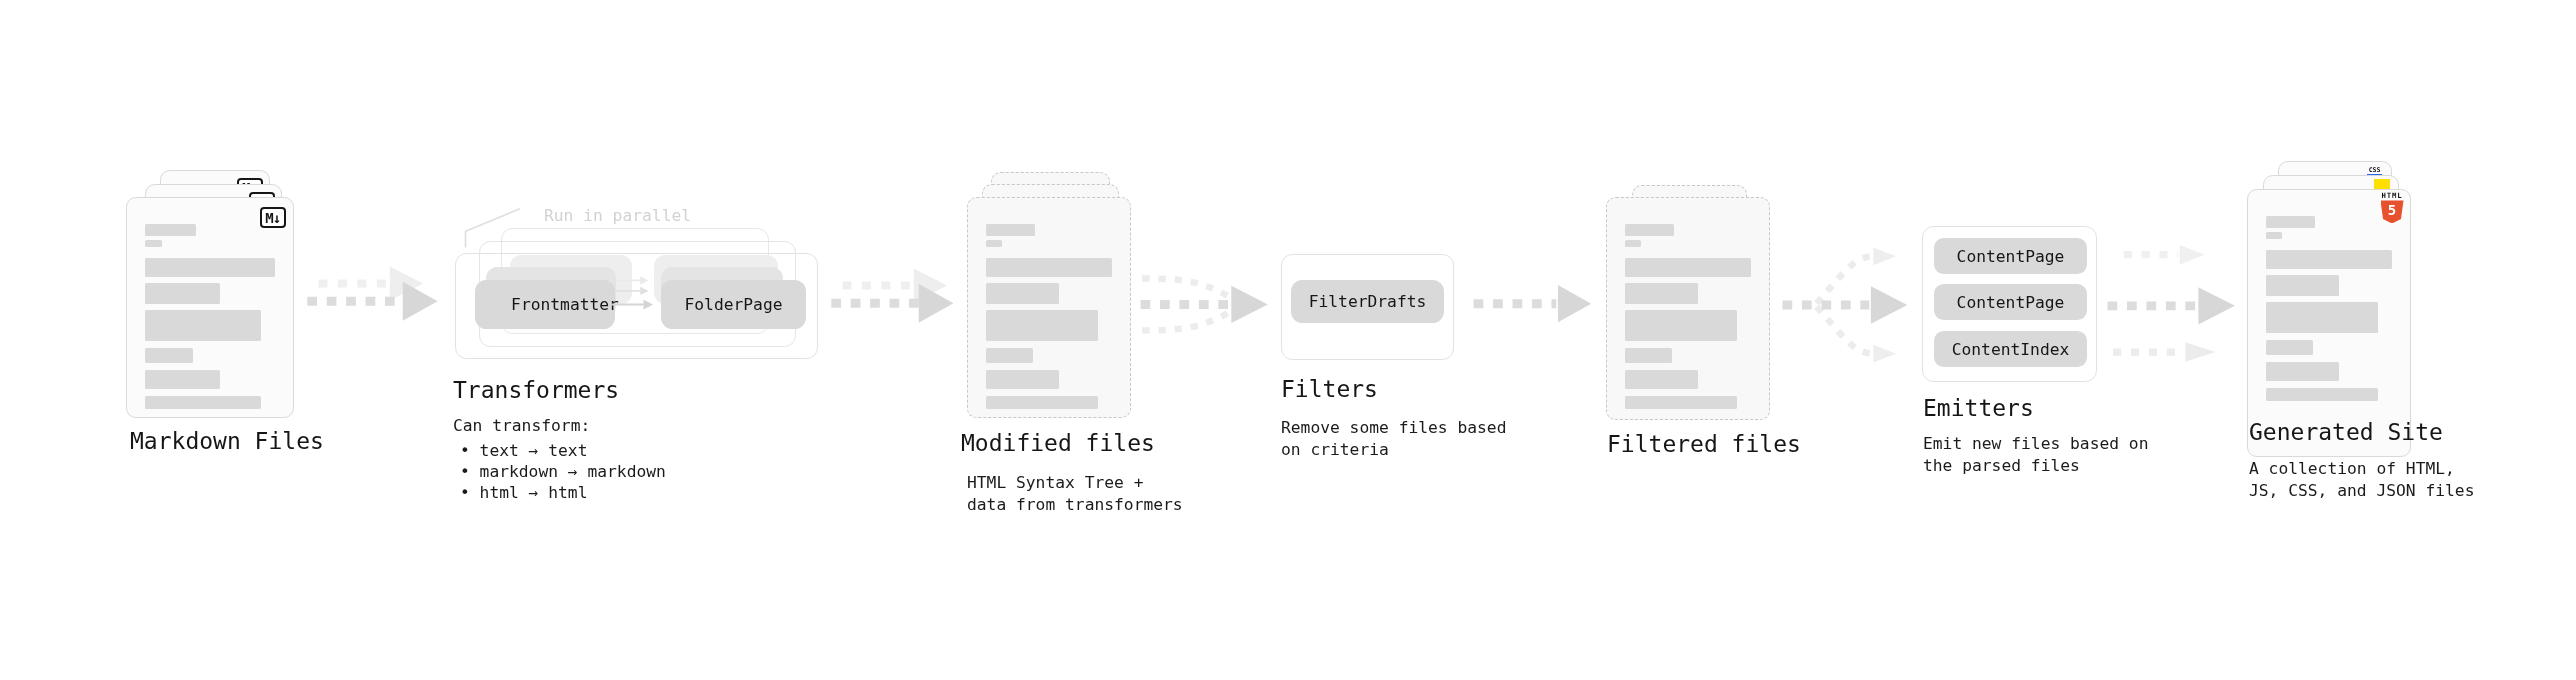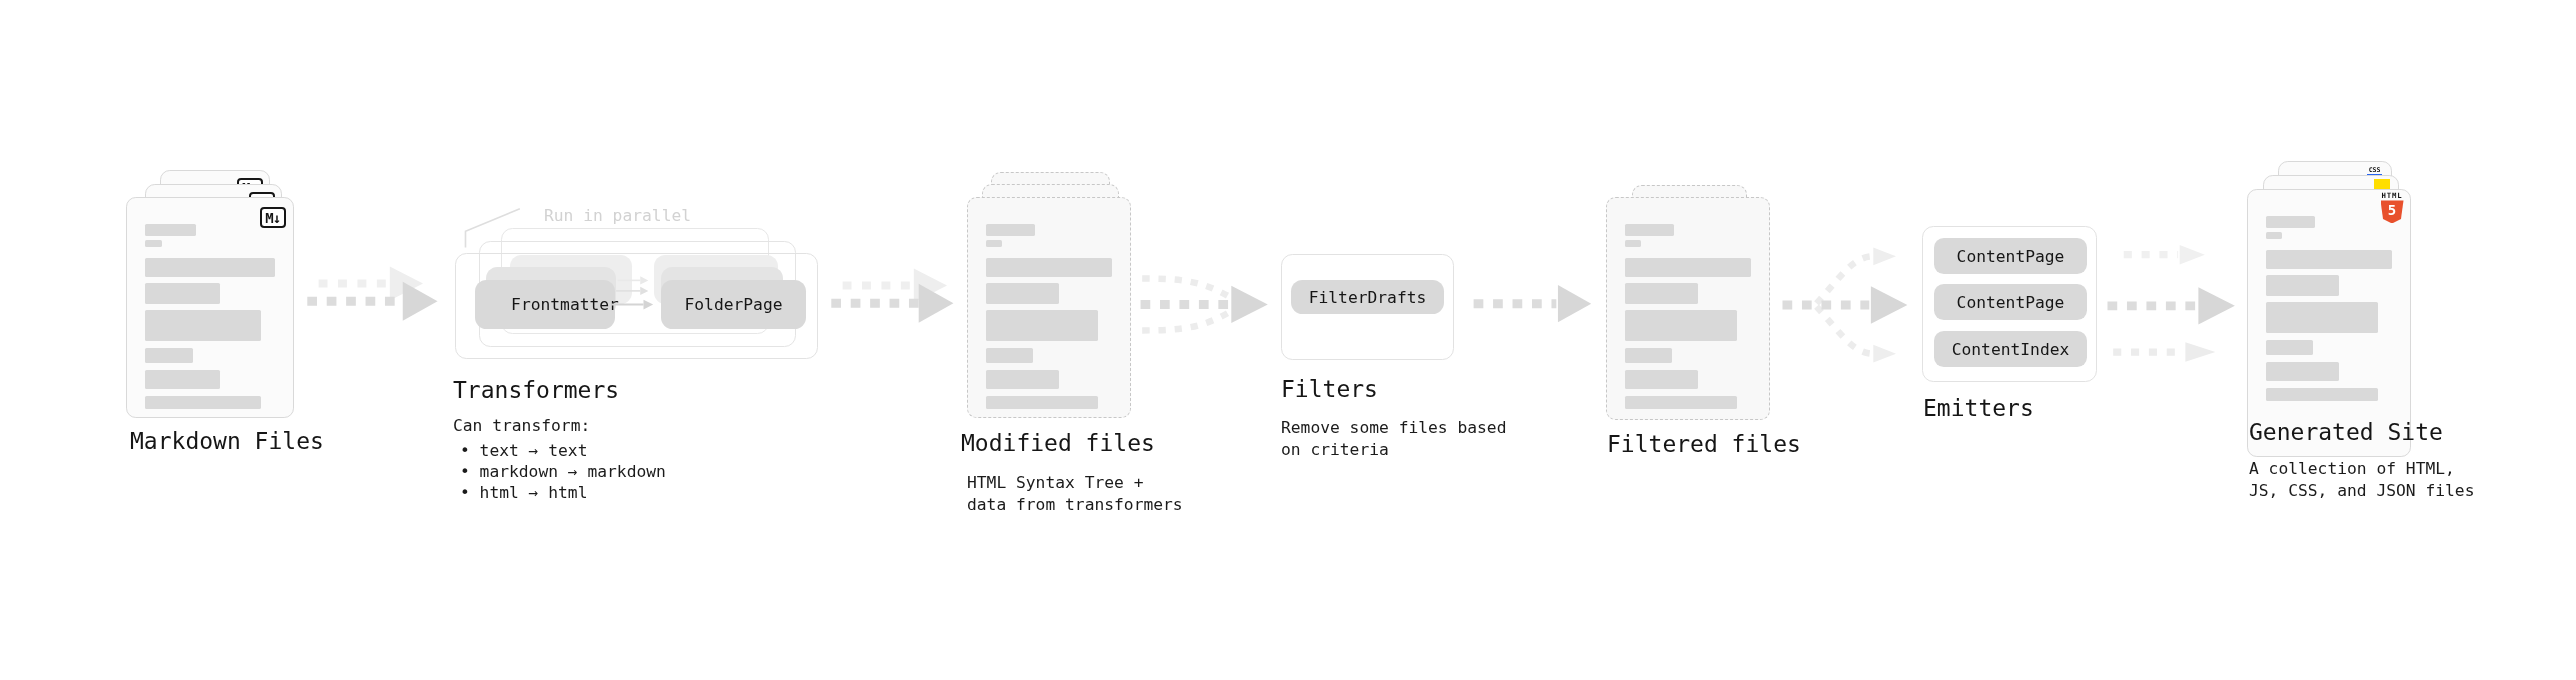--- a/index.html
+++ b/index.html
@@ -136,21 +136,21 @@
 data from transformers</div>
 
   <svg class="svgabs" style="left:1134px;top:268px;" width="146" height="77" viewBox="0 0 180 95">
     <path d="M10,13 C60,13 85,16 122,38" fill="none" stroke="#ececec" stroke-width="8" stroke-dasharray="9 11"></path>
     <path d="M10,77 C60,77 85,74 122,52" fill="none" stroke="#ececec" stroke-width="8" stroke-dasharray="9 11"></path>
     <line x1="8" y1="45" x2="118" y2="45" stroke="#dcdcdc" stroke-width="11" stroke-dasharray="12 12"></line>
     <path d="M120,22 L120,68 L165,45 Z" fill="#d7d7d7"></path>
   </svg>
 
   <div class="obox solidbg" style="left:1281px;top:254px;width:173px;height:106px;"></div>
-  <div class="pill" style="left:1291px;top:280px;width:153px;height:34px;">FilterDrafts</div>
+  <div class="pill" style="left:1291px;top:280px;width:153px;height:43px;">FilterDrafts</div>
   <div class="stage-label" style="left:1281px;top:376px;">Filters</div>
   <div class="stage-desc" style="left:1281px;top:417px;">Remove some files based
 on criteria</div>
 
   <svg class="svgabs" style="left:1467px;top:268px;" width="130" height="73" viewBox="0 0 160 90">
     <line x1="8" y1="44" x2="110" y2="44" stroke="#dcdcdc" stroke-width="11" stroke-dasharray="12 12"></line>
     <path d="M112,21 L112,67 L153,44 Z" fill="#d7d7d7"></path>
   </svg>
 
   <div class="doc dashed" style="left:1632px;top:185px;width:115px;height:37px;"></div>
@@ -175,20 +175,22 @@
     <path d="M120,129 L120,151 L148,140 Z" fill="#eeeeee"></path>
     <line x1="8" y1="80" x2="115" y2="80" stroke="#dcdcdc" stroke-width="11" stroke-dasharray="12 12"></line>
     <path d="M117,57 L117,103 L162,80 Z" fill="#d7d7d7"></path>
   </svg>
 
   <div class="obox solidbg" style="left:1922px;top:226px;width:175px;height:156px;"></div>
   <div class="pill" style="left:1934px;top:238px;width:153px;height:36px;border-radius:9.8px;">ContentPage</div>
   <div class="pill" style="left:1934px;top:284px;width:153px;height:36px;border-radius:9.8px;">ContentPage</div>
   <div class="pill" style="left:1934px;top:331px;width:153px;height:36px;border-radius:9.8px;">ContentIndex</div>
   <div class="stage-label" style="left:1923px;top:395px;">Emitters</div>
+  <div class="stage-desc" style="left:1923px;top:433px;">Emit new files based on
+the parsed files</div>
 
   <svg class="svgabs" style="left:2101px;top:240px;" width="142" height="126" viewBox="0 0 175 155">
     <line x1="28" y1="18" x2="95" y2="18" stroke="#f0f0f0" stroke-width="9" stroke-dasharray="10 12"></line>
     <path d="M97,6 L97,30 L128,18 Z" fill="#f0f0f0"></path>
     <line x1="8" y1="81" x2="118" y2="81" stroke="#dcdcdc" stroke-width="11" stroke-dasharray="12 12"></line>
     <path d="M120,58 L120,104 L165,81 Z" fill="#d7d7d7"></path>
     <line x1="15" y1="138" x2="102" y2="138" stroke="#ececec" stroke-width="9" stroke-dasharray="10 12"></line>
     <path d="M104,126 L104,150 L141,138 Z" fill="#ececec"></path>
   </svg>
 

